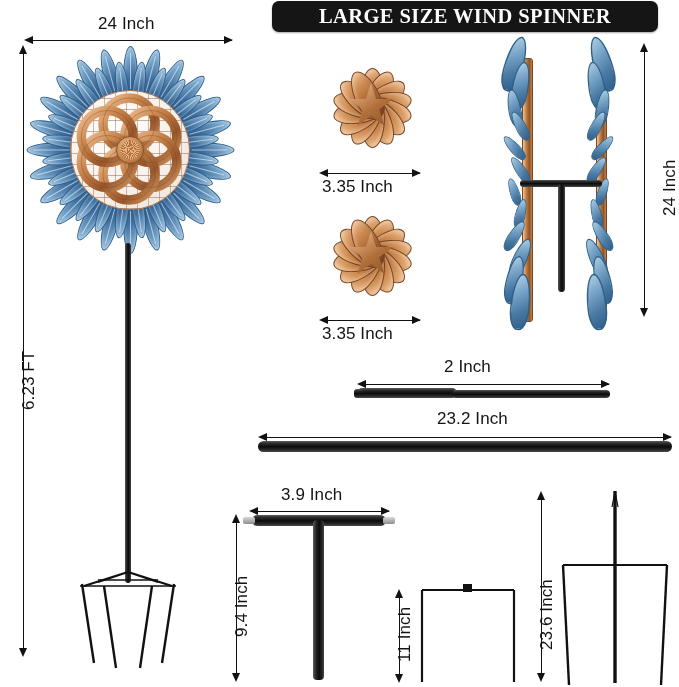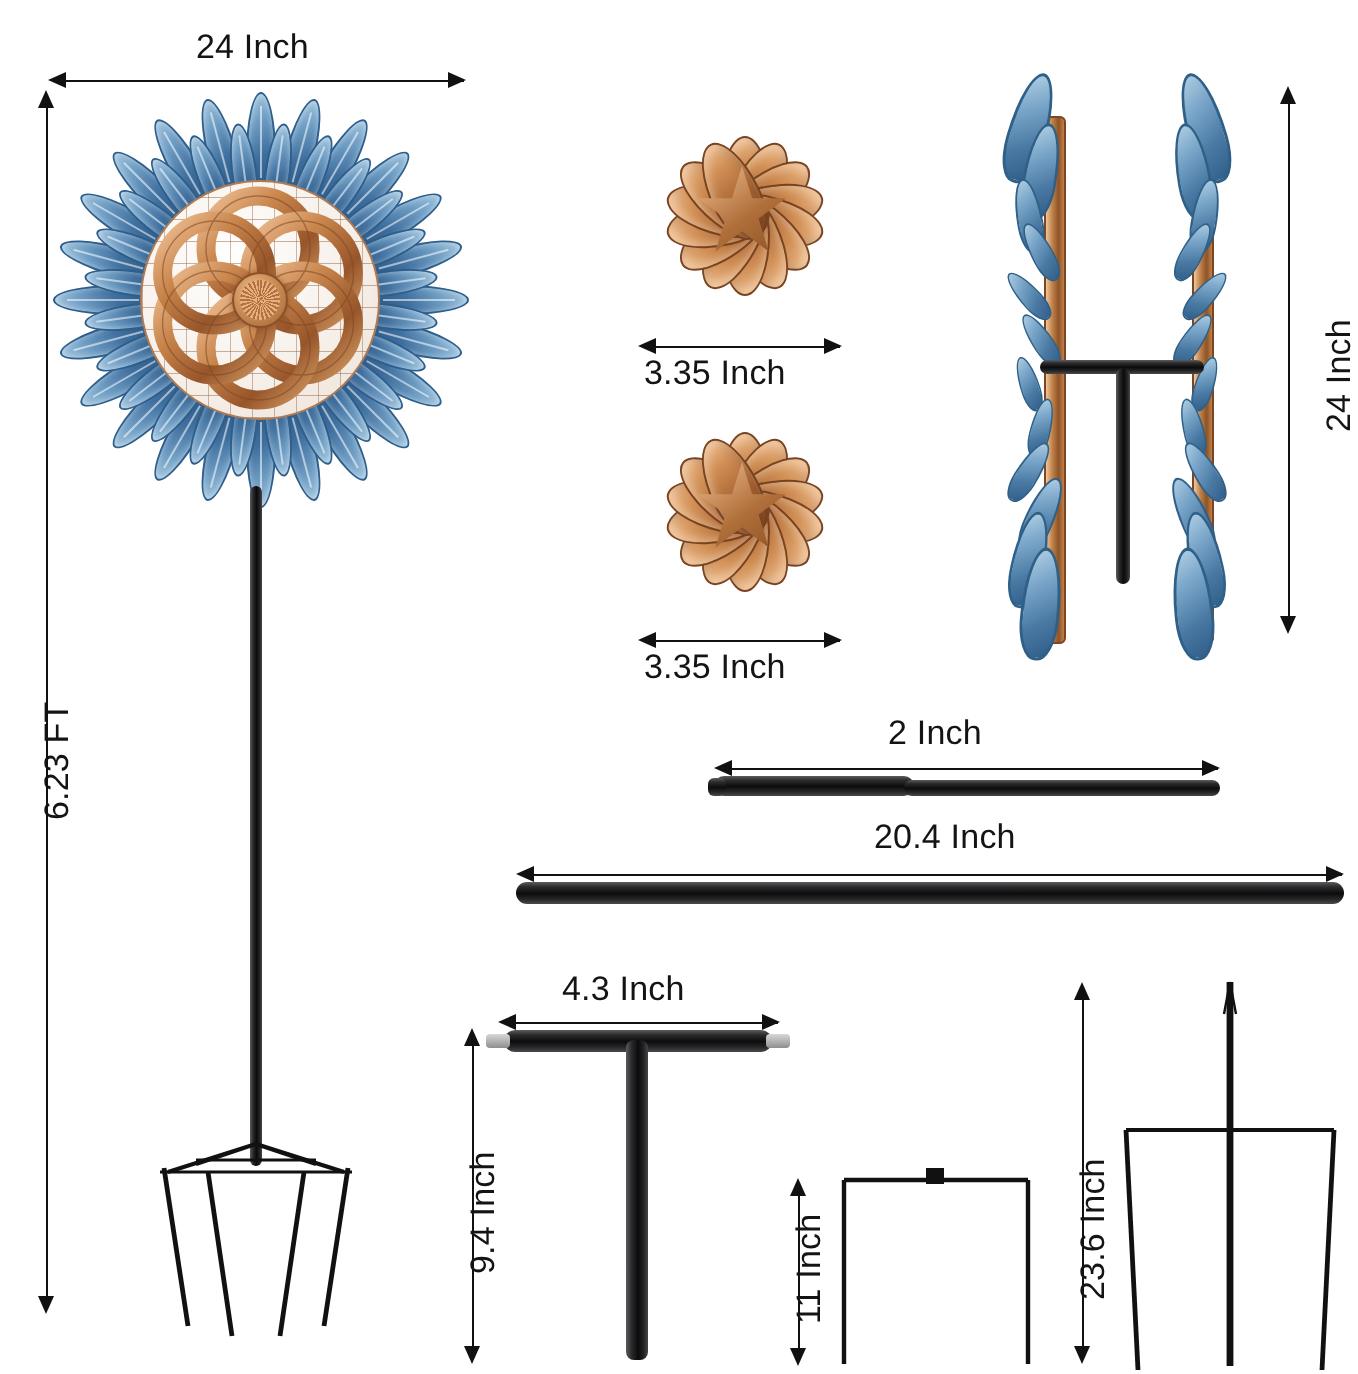--- a/index.html
+++ b/index.html
@@ -77,20 +77,23 @@
        border:.7px solid #2f6088;}
   .copperRod{position:absolute;width:9px;border-radius:3px;
        background:linear-gradient(to right,#efc69c 0%,#c1824a 35%,#8e5427 70%,#c08049 100%);
        border:.6px solid #7d4620;}
 </style>
 </head>
 <body>
 
 <div id="stage">
 
+  <div id="banner">
+    <span>LARGE SIZE WIND SPINNER</span>
+  </div>
 
   <div class="dimtext" style="left:98px;top:14px;font-size:17px;">24 Inch</div>
   <div class="hline" style="left:27px;top:40px;width:205px;"></div>
   <div class="arrowL" style="left:24px;top:35.6px;"></div>
   <div class="arrowR" style="left:224px;top:35.6px;"></div>
 
   <div class="dimtext vtext" style="left:19px;top:410px;transform:rotate(-90deg);font-size:17px;">6.23 FT</div>
   <div class="vline" style="left:23px;top:48px;height:606px;"></div>
   <div class="arrowU" style="left:18.6px;top:45px;"></div>
   <div class="arrowD" style="left:18.6px;top:648px;"></div>
@@ -278,27 +281,27 @@
   <div class="dimtext vtext" style="left:660px;top:216px;transform:rotate(-90deg);font-size:17px;">24 Inch</div>
 
   <div class="dimtext" style="left:444px;top:357px;font-size:17px;">2 Inch</div>
   <div class="hline" style="left:360px;top:384px;width:249px;"></div>
   <div class="arrowL" style="left:357px;top:379.6px;"></div>
   <div class="arrowR" style="left:601px;top:379.6px;"></div>
   <div class="pole" style="left:357px;top:388px;width:100px;height:10px;"></div>
   <div class="pole" style="left:452px;top:389.5px;width:158px;height:8px;"></div>
   <div class="pole" style="left:354px;top:389px;width:9px;height:9px;border-radius:3px;"></div>
 
-  <div class="dimtext" style="left:437px;top:409px;font-size:17px;">20.4 Inch</div>
+  <div class="dimtext" style="left:437px;top:409px;font-size:17px;">23.2 Inch</div>
   <div class="hline" style="left:261px;top:437px;width:410px;"></div>
   <div class="arrowL" style="left:258px;top:432.6px;"></div>
   <div class="arrowR" style="left:663px;top:432.6px;"></div>
   <div class="pole" style="left:258px;top:441px;width:414px;height:11px;"></div>
 
-  <div class="dimtext" style="left:281px;top:485px;font-size:17px;">4.3 Inch</div>
+  <div class="dimtext" style="left:281px;top:485px;font-size:17px;">3.9 Inch</div>
   <div class="hline" style="left:252px;top:511px;width:137px;"></div>
   <div class="arrowL" style="left:249px;top:506.6px;"></div>
   <div class="arrowR" style="left:381px;top:506.6px;"></div>
 
   <div class="pole" style="left:252px;top:515px;width:134px;height:11px;"></div>
   <div class="pole" style="left:243px;top:517px;width:12px;height:7px;
               background:linear-gradient(to bottom,#d8d8d8,#8e8e8e);border-radius:2px;"></div>
   <div class="pole" style="left:383px;top:517px;width:12px;height:7px;
               background:linear-gradient(to bottom,#d8d8d8,#8e8e8e);border-radius:2px;"></div>
   <div class="poleV" style="left:313px;top:520px;width:11px;height:160px;"></div>

